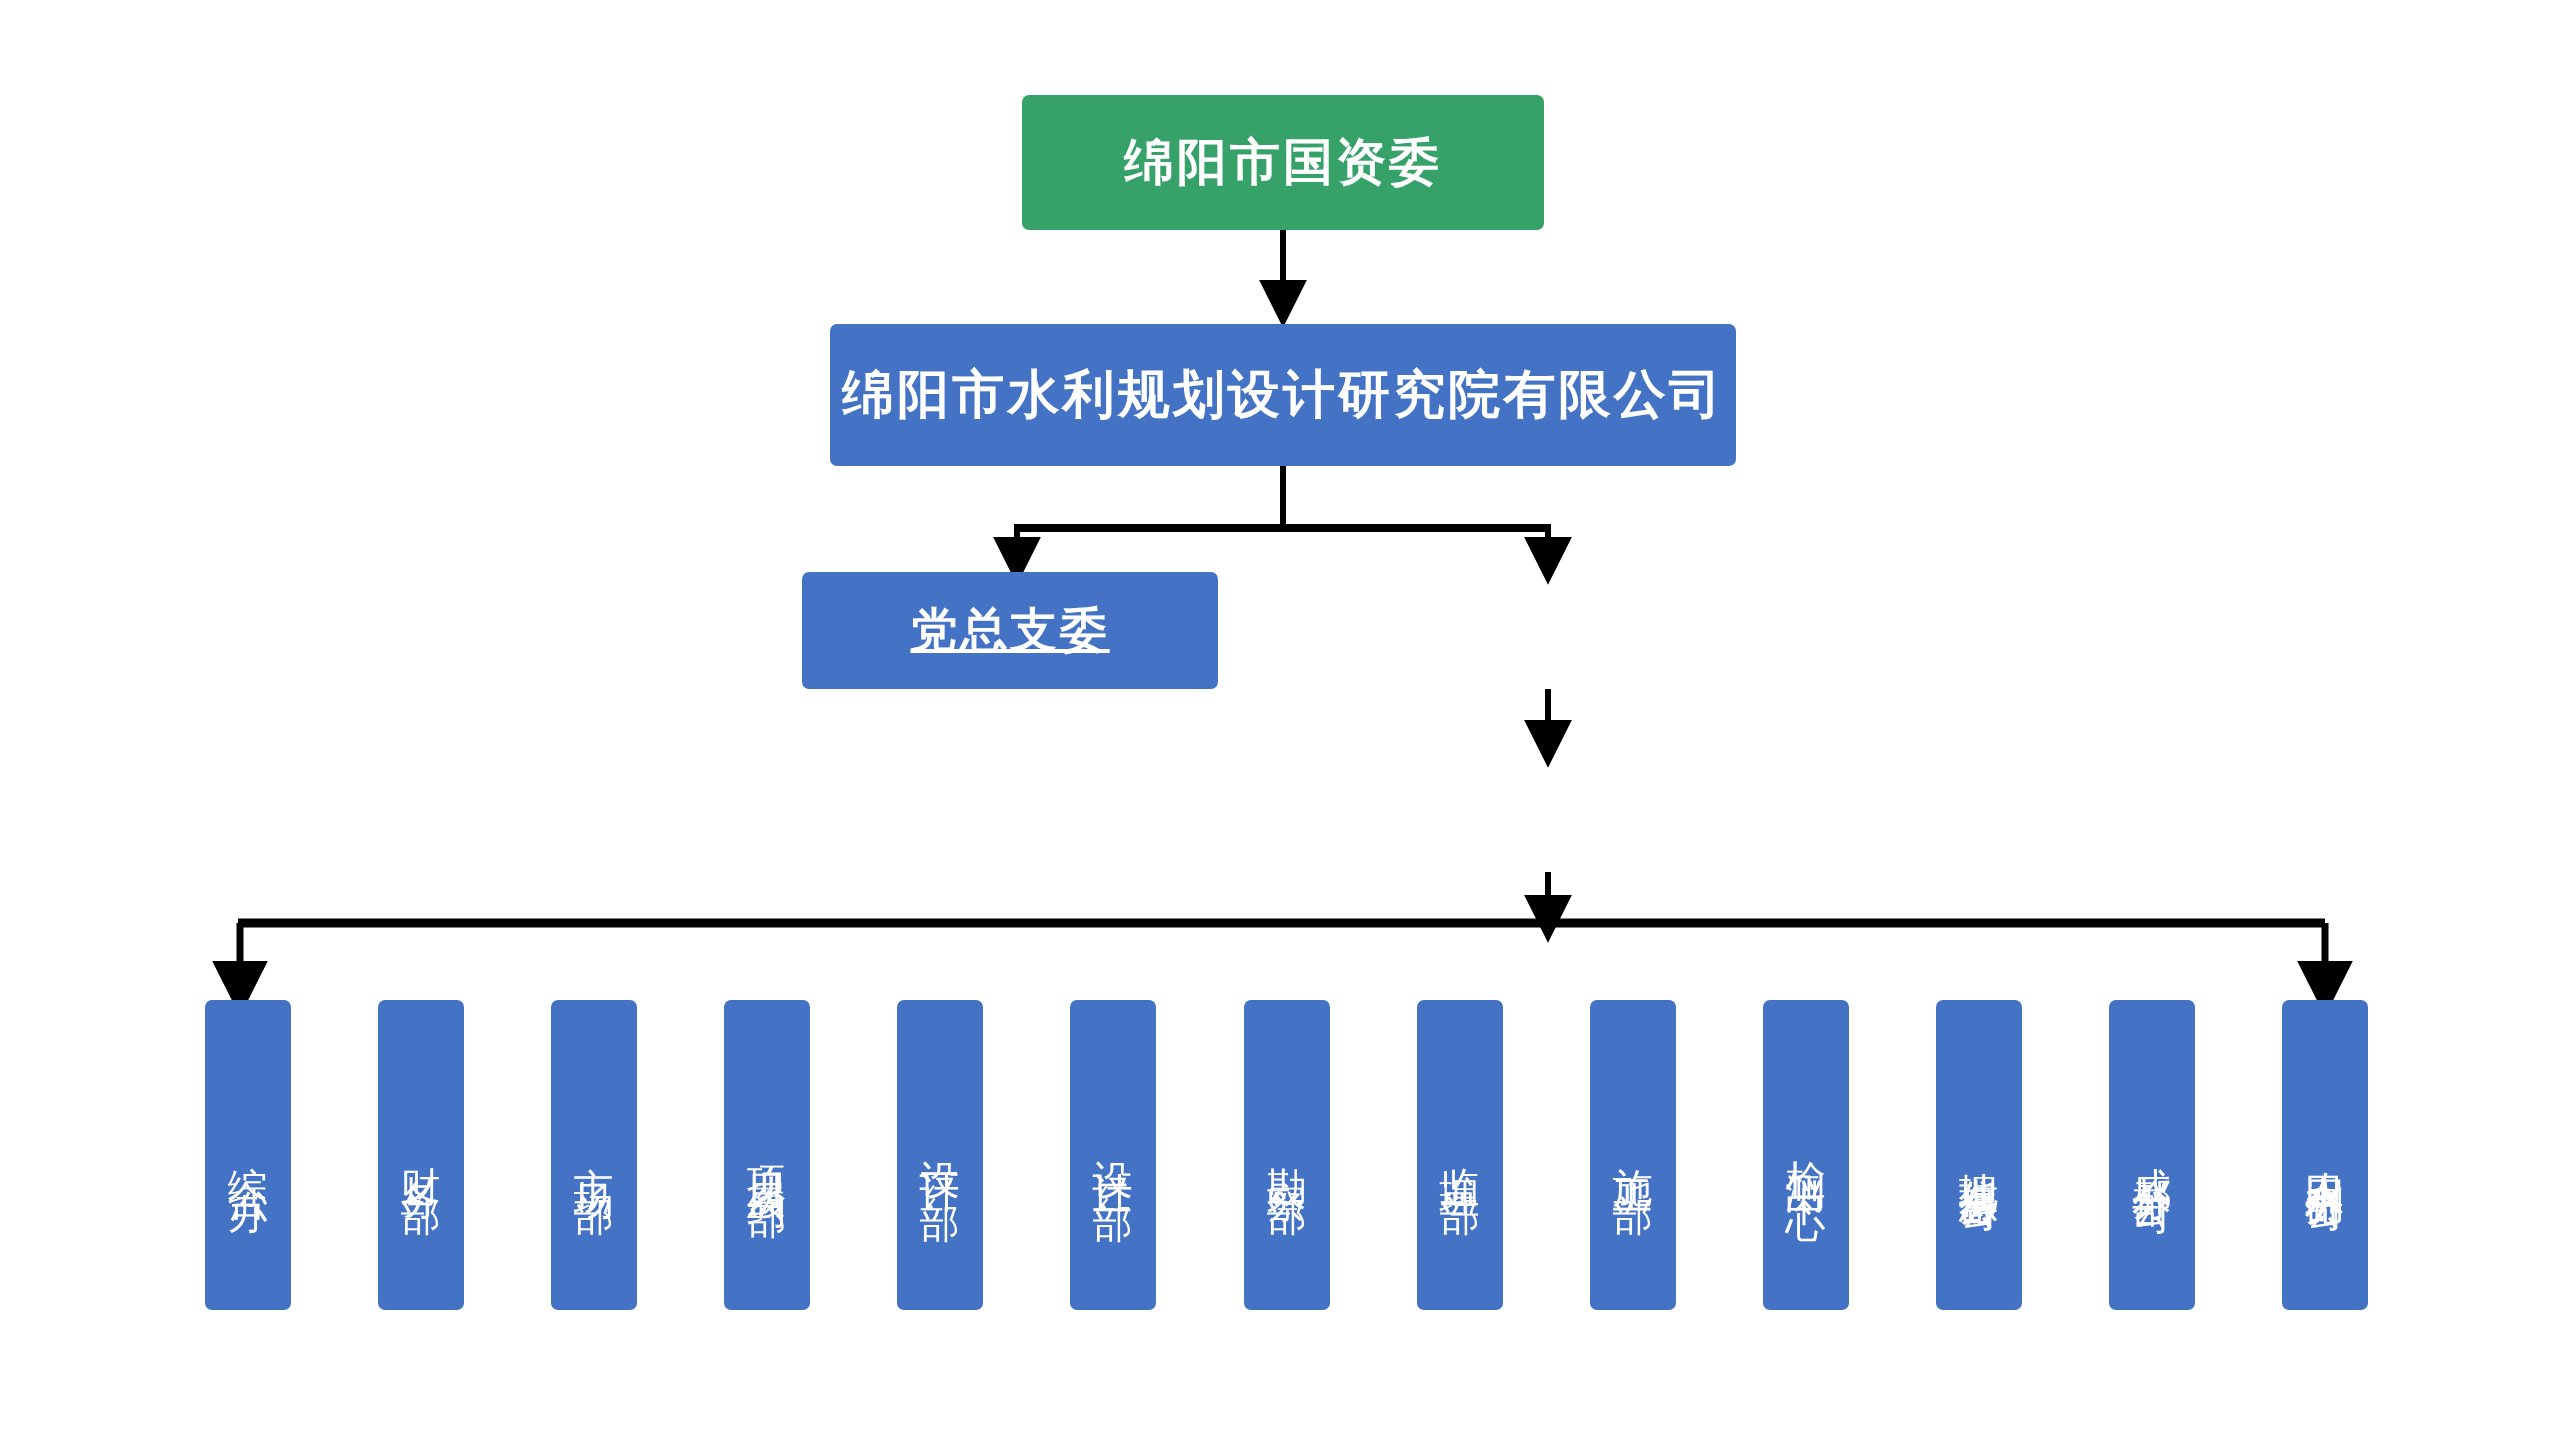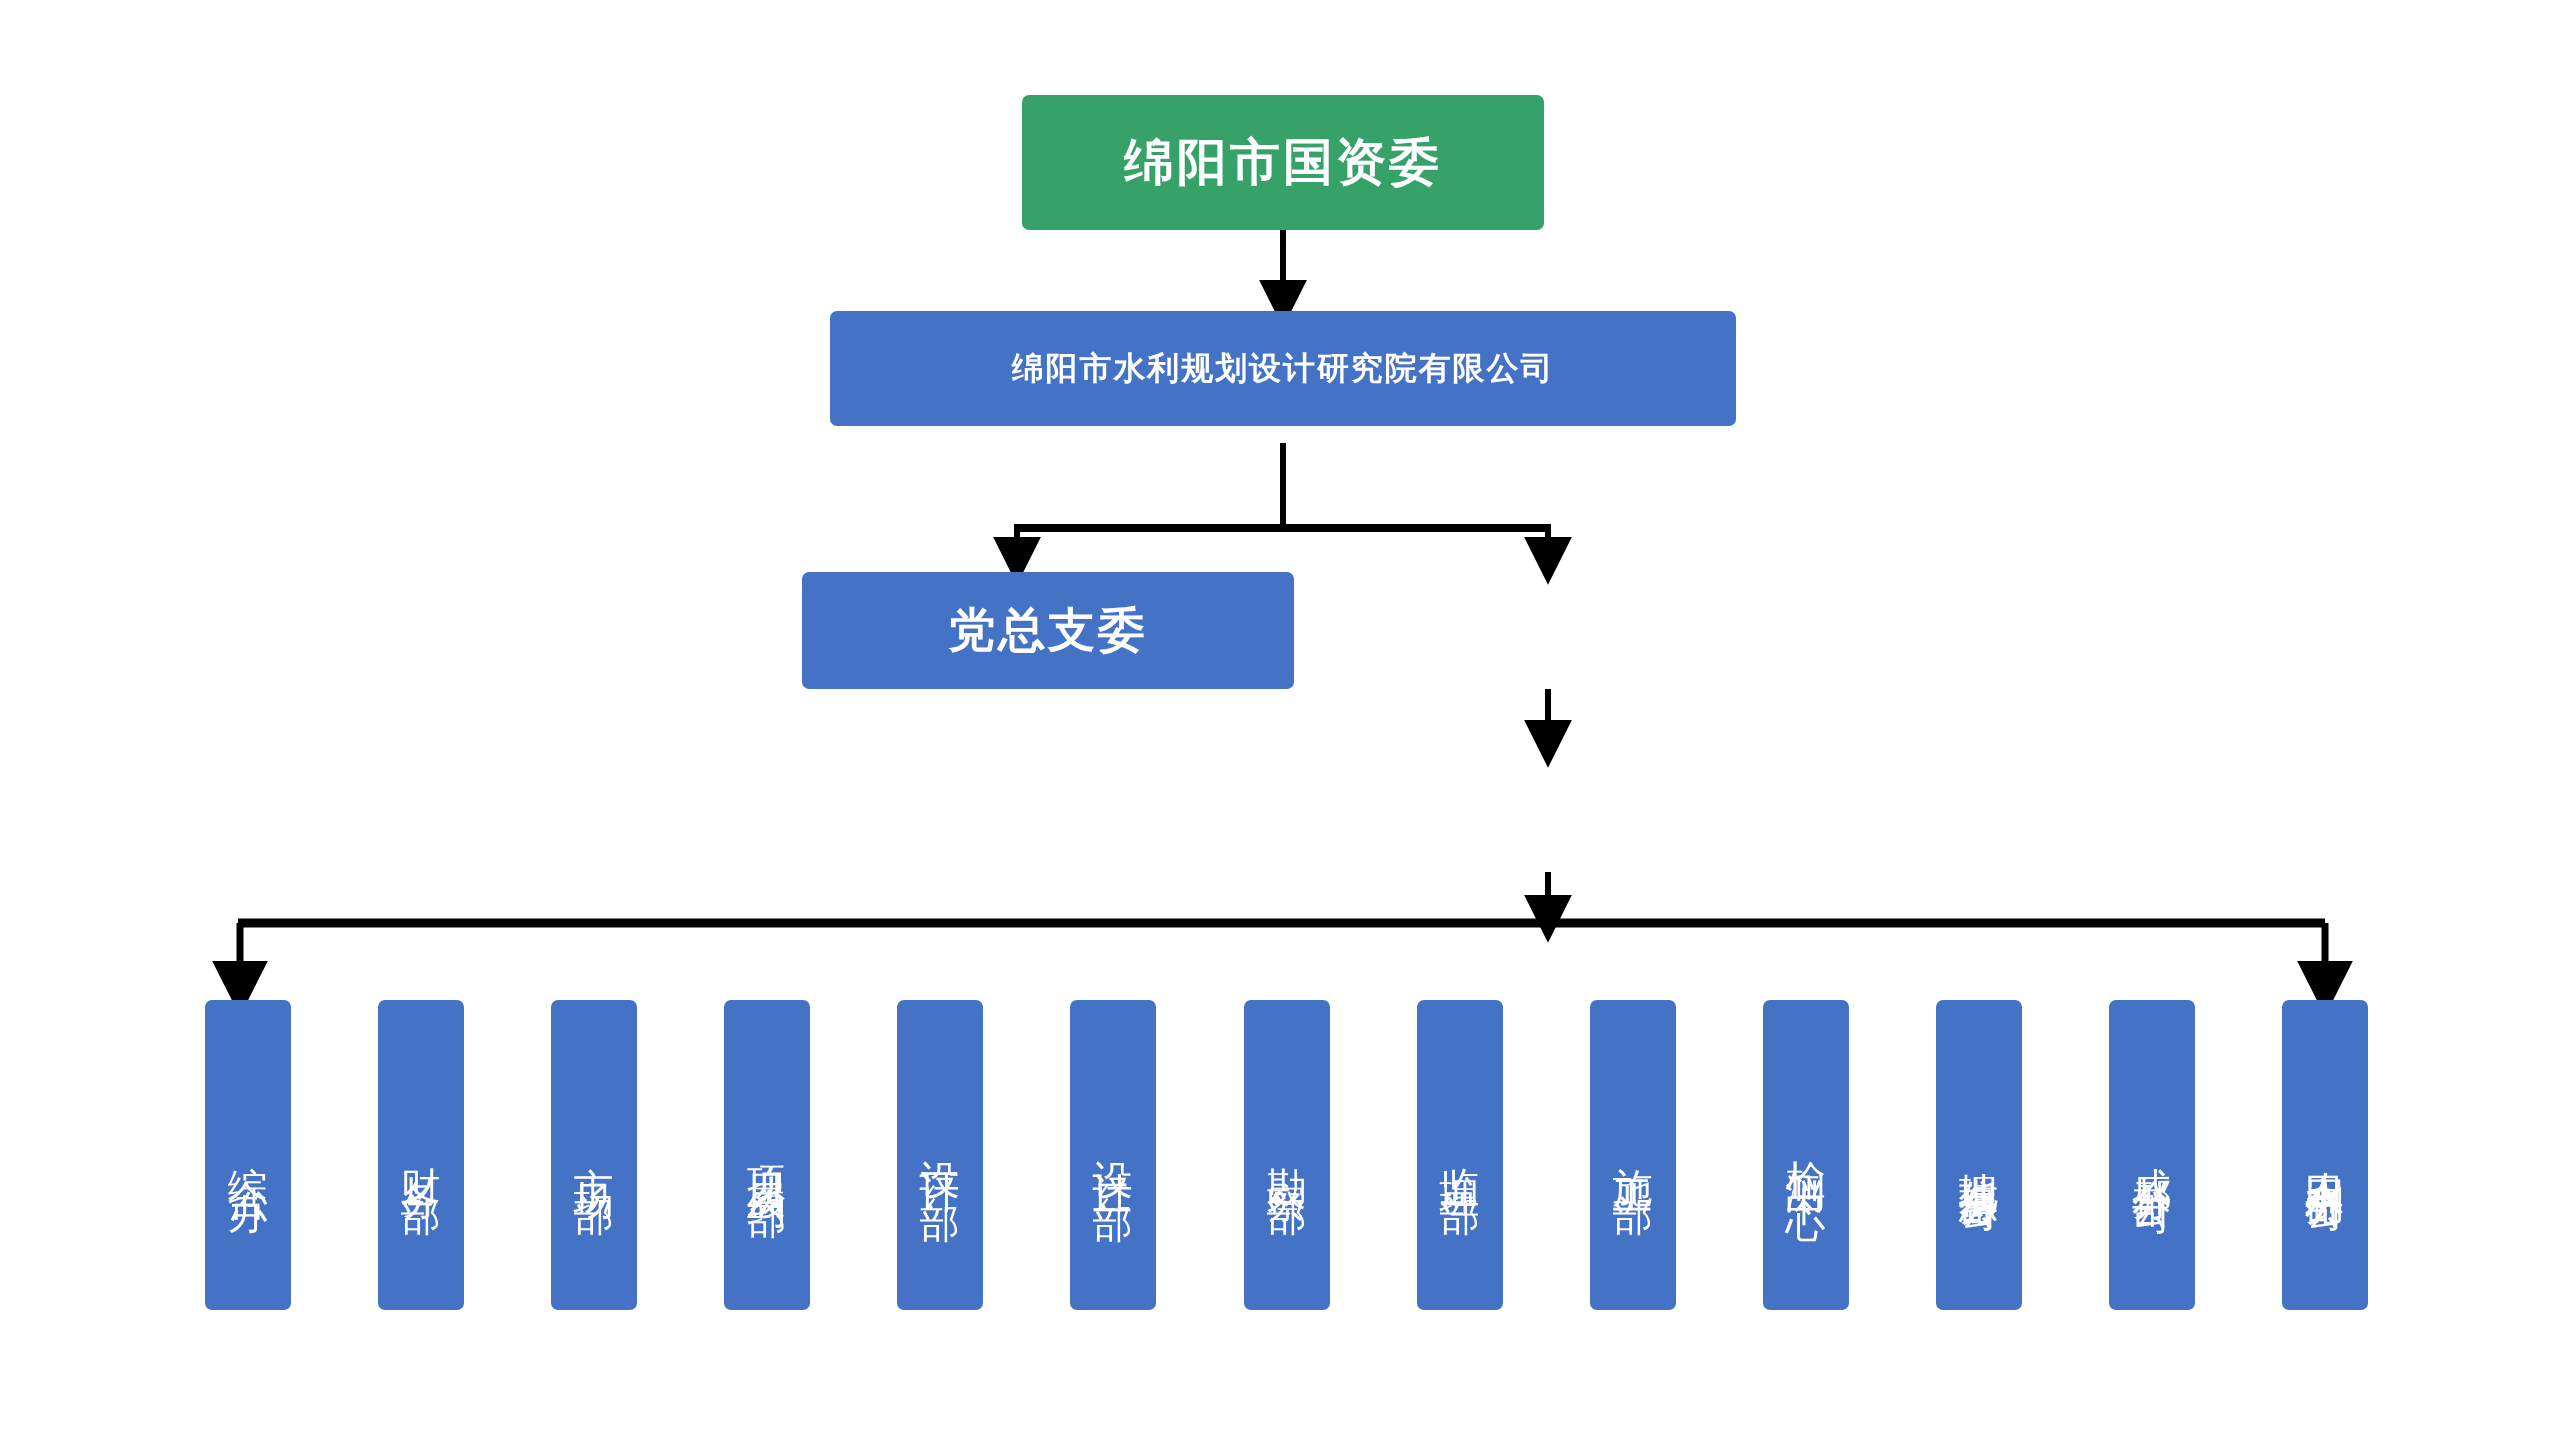--- a/index.html
+++ b/index.html
@@ -54,35 +54,36 @@
     top: 95px;
     width: 522px;
     height: 135px;
     font-size: 50px;
     font-weight: 600;
   }
 
   
   #node-company {
     left: 830px;
-    top: 311px;
+    top: 324px;
     width: 906px;
-    height: 115px;
-    font-size: 32px;
+    height: 142px;
+    font-size: 52px;
     font-weight: 600;
   }
 
   
   #node-party {
     left: 802px;
     top: 572px;
-    width: 492px;
+    width: 416px;
     height: 117px;
     font-size: 47px;
     font-weight: 600;
+    text-decoration: underline;
   }
   #node-board {
     left: 1334px;
     top: 572px;
     width: 428px;
     height: 117px;
     font-size: 47px;
     font-weight: 600;
   }
   #node-management {

